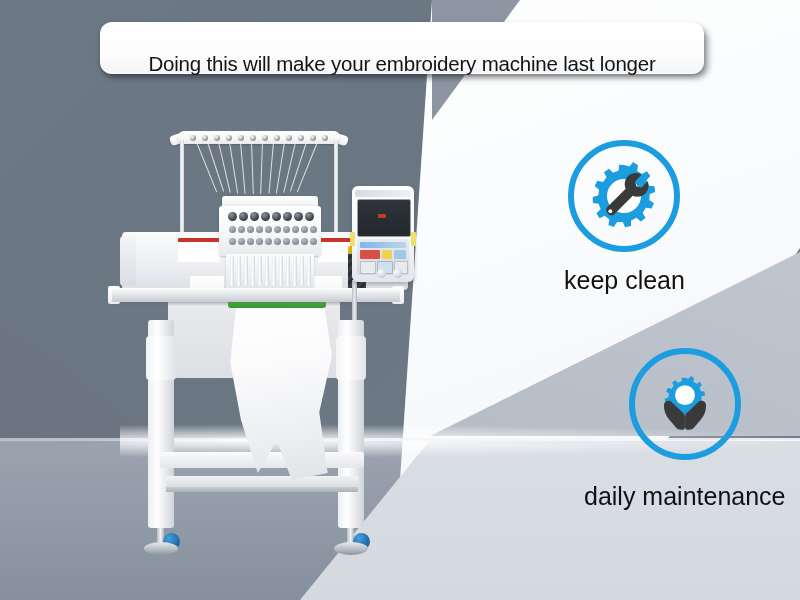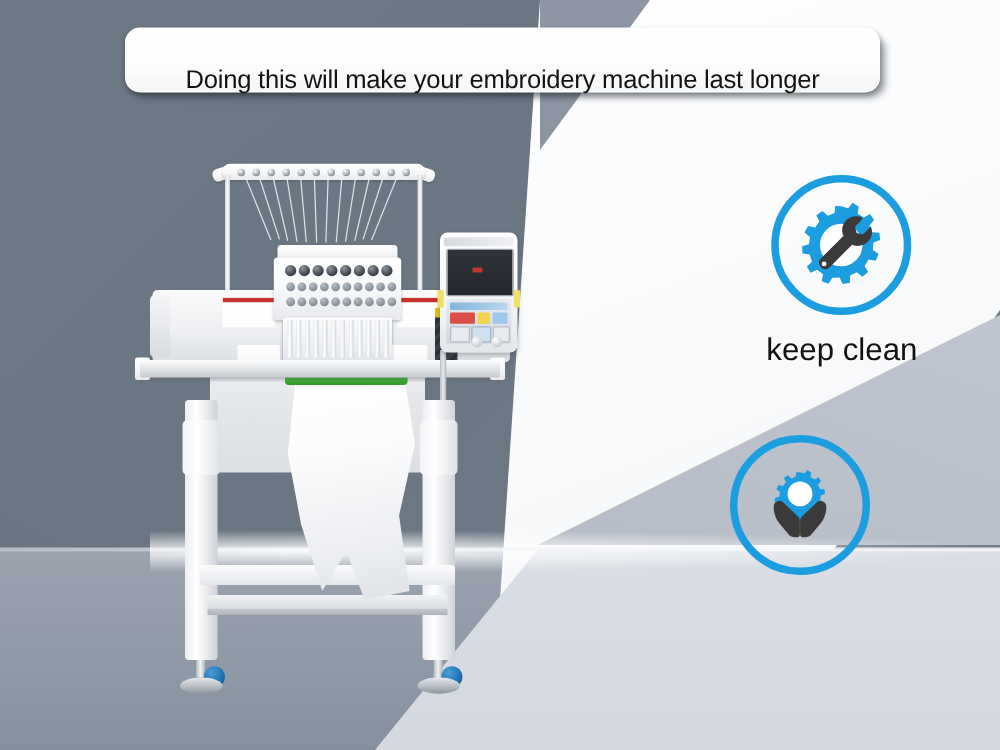--- a/index.html
+++ b/index.html
@@ -48,21 +48,21 @@
     box-shadow:0 2px 4px rgba(0,0,0,.25);
     display:flex;align-items:center;justify-content:center;
     border:1px solid rgba(255,255,255,.9);}
   .banner-text{font-size:20.5px;color:#131313;white-space:nowrap;letter-spacing:-.2px;margin-top:31px;}
 
   
   .feature{position:absolute;display:flex;flex-direction:column;align-items:center;}
   .ring{width:112px;height:112px;border-radius:50%;border:6px solid #1b9de0;
     display:flex;align-items:center;justify-content:center;box-sizing:border-box;}
   .feat-label{margin-top:14px;font-size:25px;color:#111;white-space:nowrap;}
-  #feature-keep-clean{left:613px;top:140px;justify-content:space-between;}
+  #feature-keep-clean{left:564px;top:140px;justify-content:space-between;}
   #feature-daily-maintenance{left:584px;top:348px;}
   #feature-daily-maintenance .feat-label{margin-top:22px;}
 
   
   .m{position:absolute;}
   .wht{background:linear-gradient(180deg,#ffffff 0%,#f6f7f8 55%,#e7e9ec 100%);}
   .wht2{background:linear-gradient(180deg,#fafbfb 0%,#eceef1 60%,#dcdfe4 100%);}
   .shade{box-shadow:0 1px 2px rgba(0,0,0,.18);}
 
   
@@ -379,15 +379,16 @@
         <g fill="#1b9de0" transform="translate(50,38) scale(0.56) translate(-50,-50)">
           <path d="M50 8l8.6 2.6 5.5-6.9 7.6 5.1-1.4 8.7 7.8 4.8 7.6-4.6 5.1 7.6-5.9 6.7 3.6 8.5 8.8.7 1.0 9.1-8.4 3.0-.7 9.2 7.2 5.2-3.8 8.3-8.8-1.4-4.9 7.8 4.5 7.7-7.1 5.7-7.0-5.5-8.3 4.0-.2 8.8-9.1 1.7-3.7-8.0-9.2.2-4.6 7.6-8.5-3.2 1.6-8.7-7.4-5.5-8.0 3.8-4.7-7.8 6.4-6.1-3.0-8.7-8.8-1.3-.5-9.1 8.6-2.4 1.3-9.1-6.9-5.6 4.4-8.0 8.7 1.9 5.4-7.5-3.9-7.9 7.6-5.2 6.7 6.0 8.5-3.4.7-8.8z"></path>
           <circle cx="50" cy="50" r="24" fill="#ffffff"></circle>
         </g>
         <g fill="#3a3a3a">
           <path d="M30 46c-4.5-1.4-8.2 1.2-8.4 5.6-.3 6.8 2.0 13.4 6.4 18.6l9.8 11.6c1.6 1.9 4.0 3.0 6.5 3.0h2.6c1.7 0 3.0-1.4 3.0-3.0V67.5c0-1.7-.6-3.4-1.7-4.7L32.6 47.9c-.7-.9-1.6-1.5-2.6-1.9z"></path>
           <path d="M70 46c4.5-1.4 8.2 1.2 8.4 5.6.3 6.8-2.0 13.4-6.4 18.6l-9.8 11.6c-1.6 1.9-4.0 3.0-6.5 3.0h-2.6c-1.7 0-3.0-1.4-3.0-3.0V67.5c0-1.7.6-3.4 1.7-4.7l15.6-14.9c.7-.9 1.6-1.5 2.6-1.9z"></path>
         </g>
       </svg>
     </div>
+    <div class="feat-label">daily maintenance</div>
   </div>
 
 </div>
 
 </body></html>

